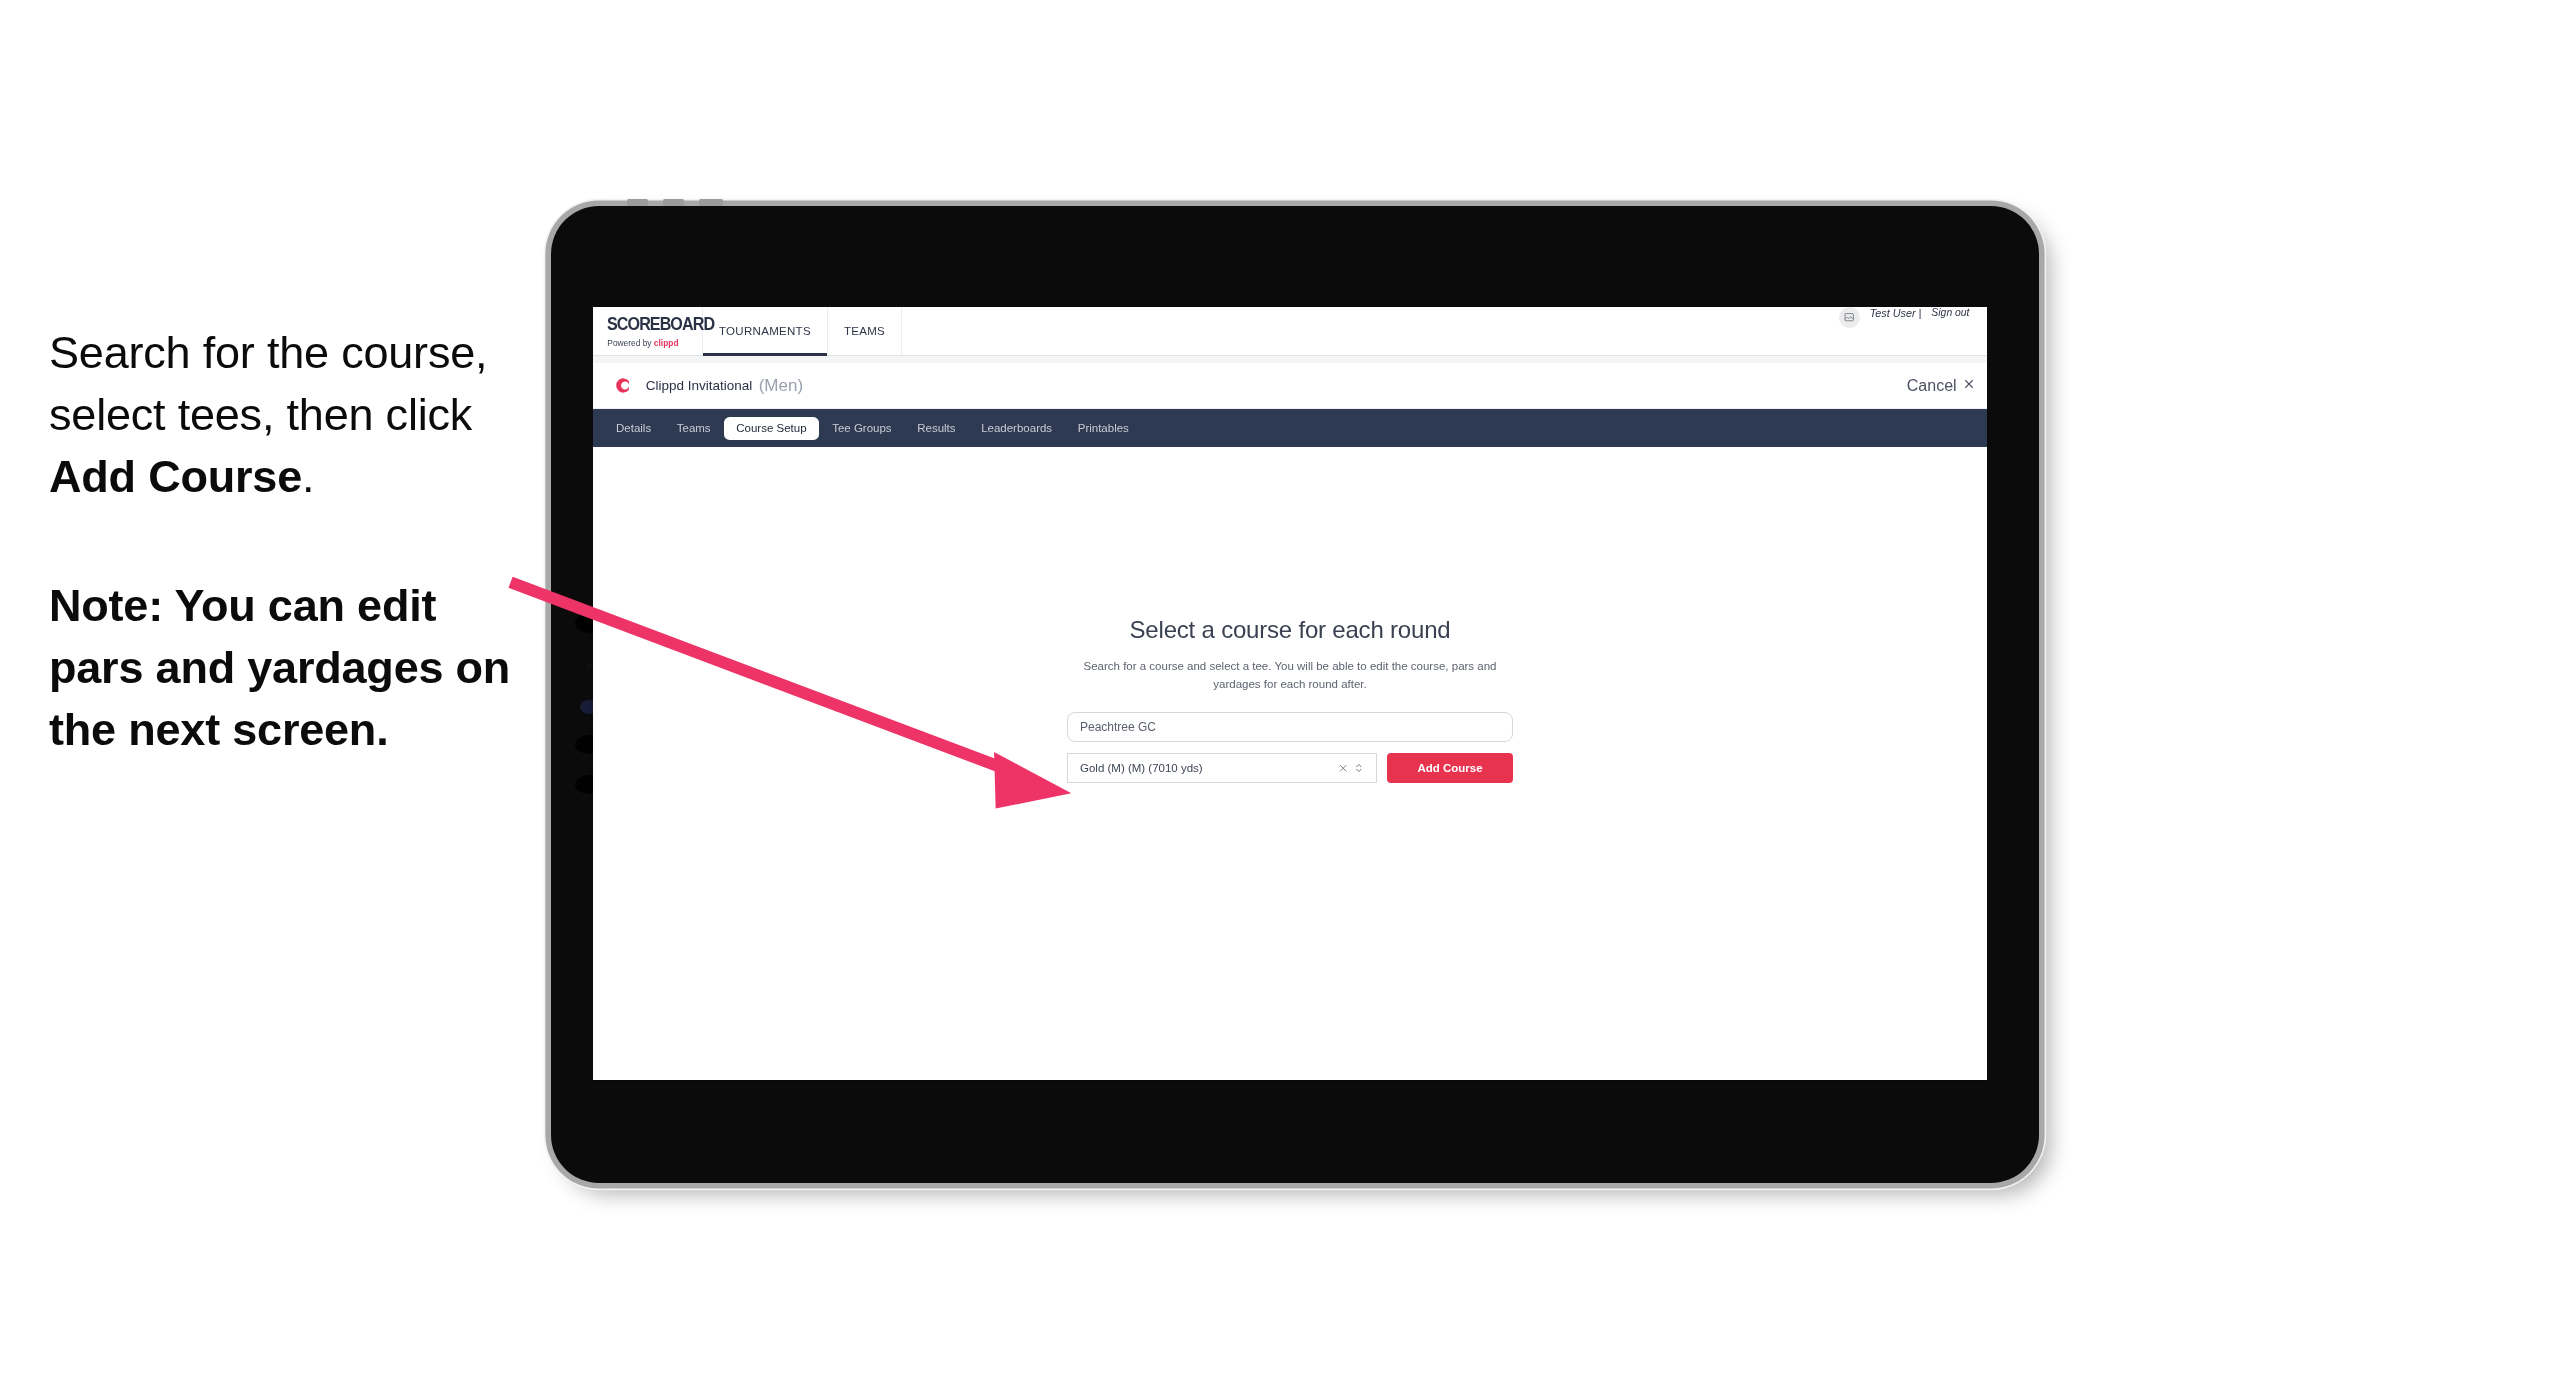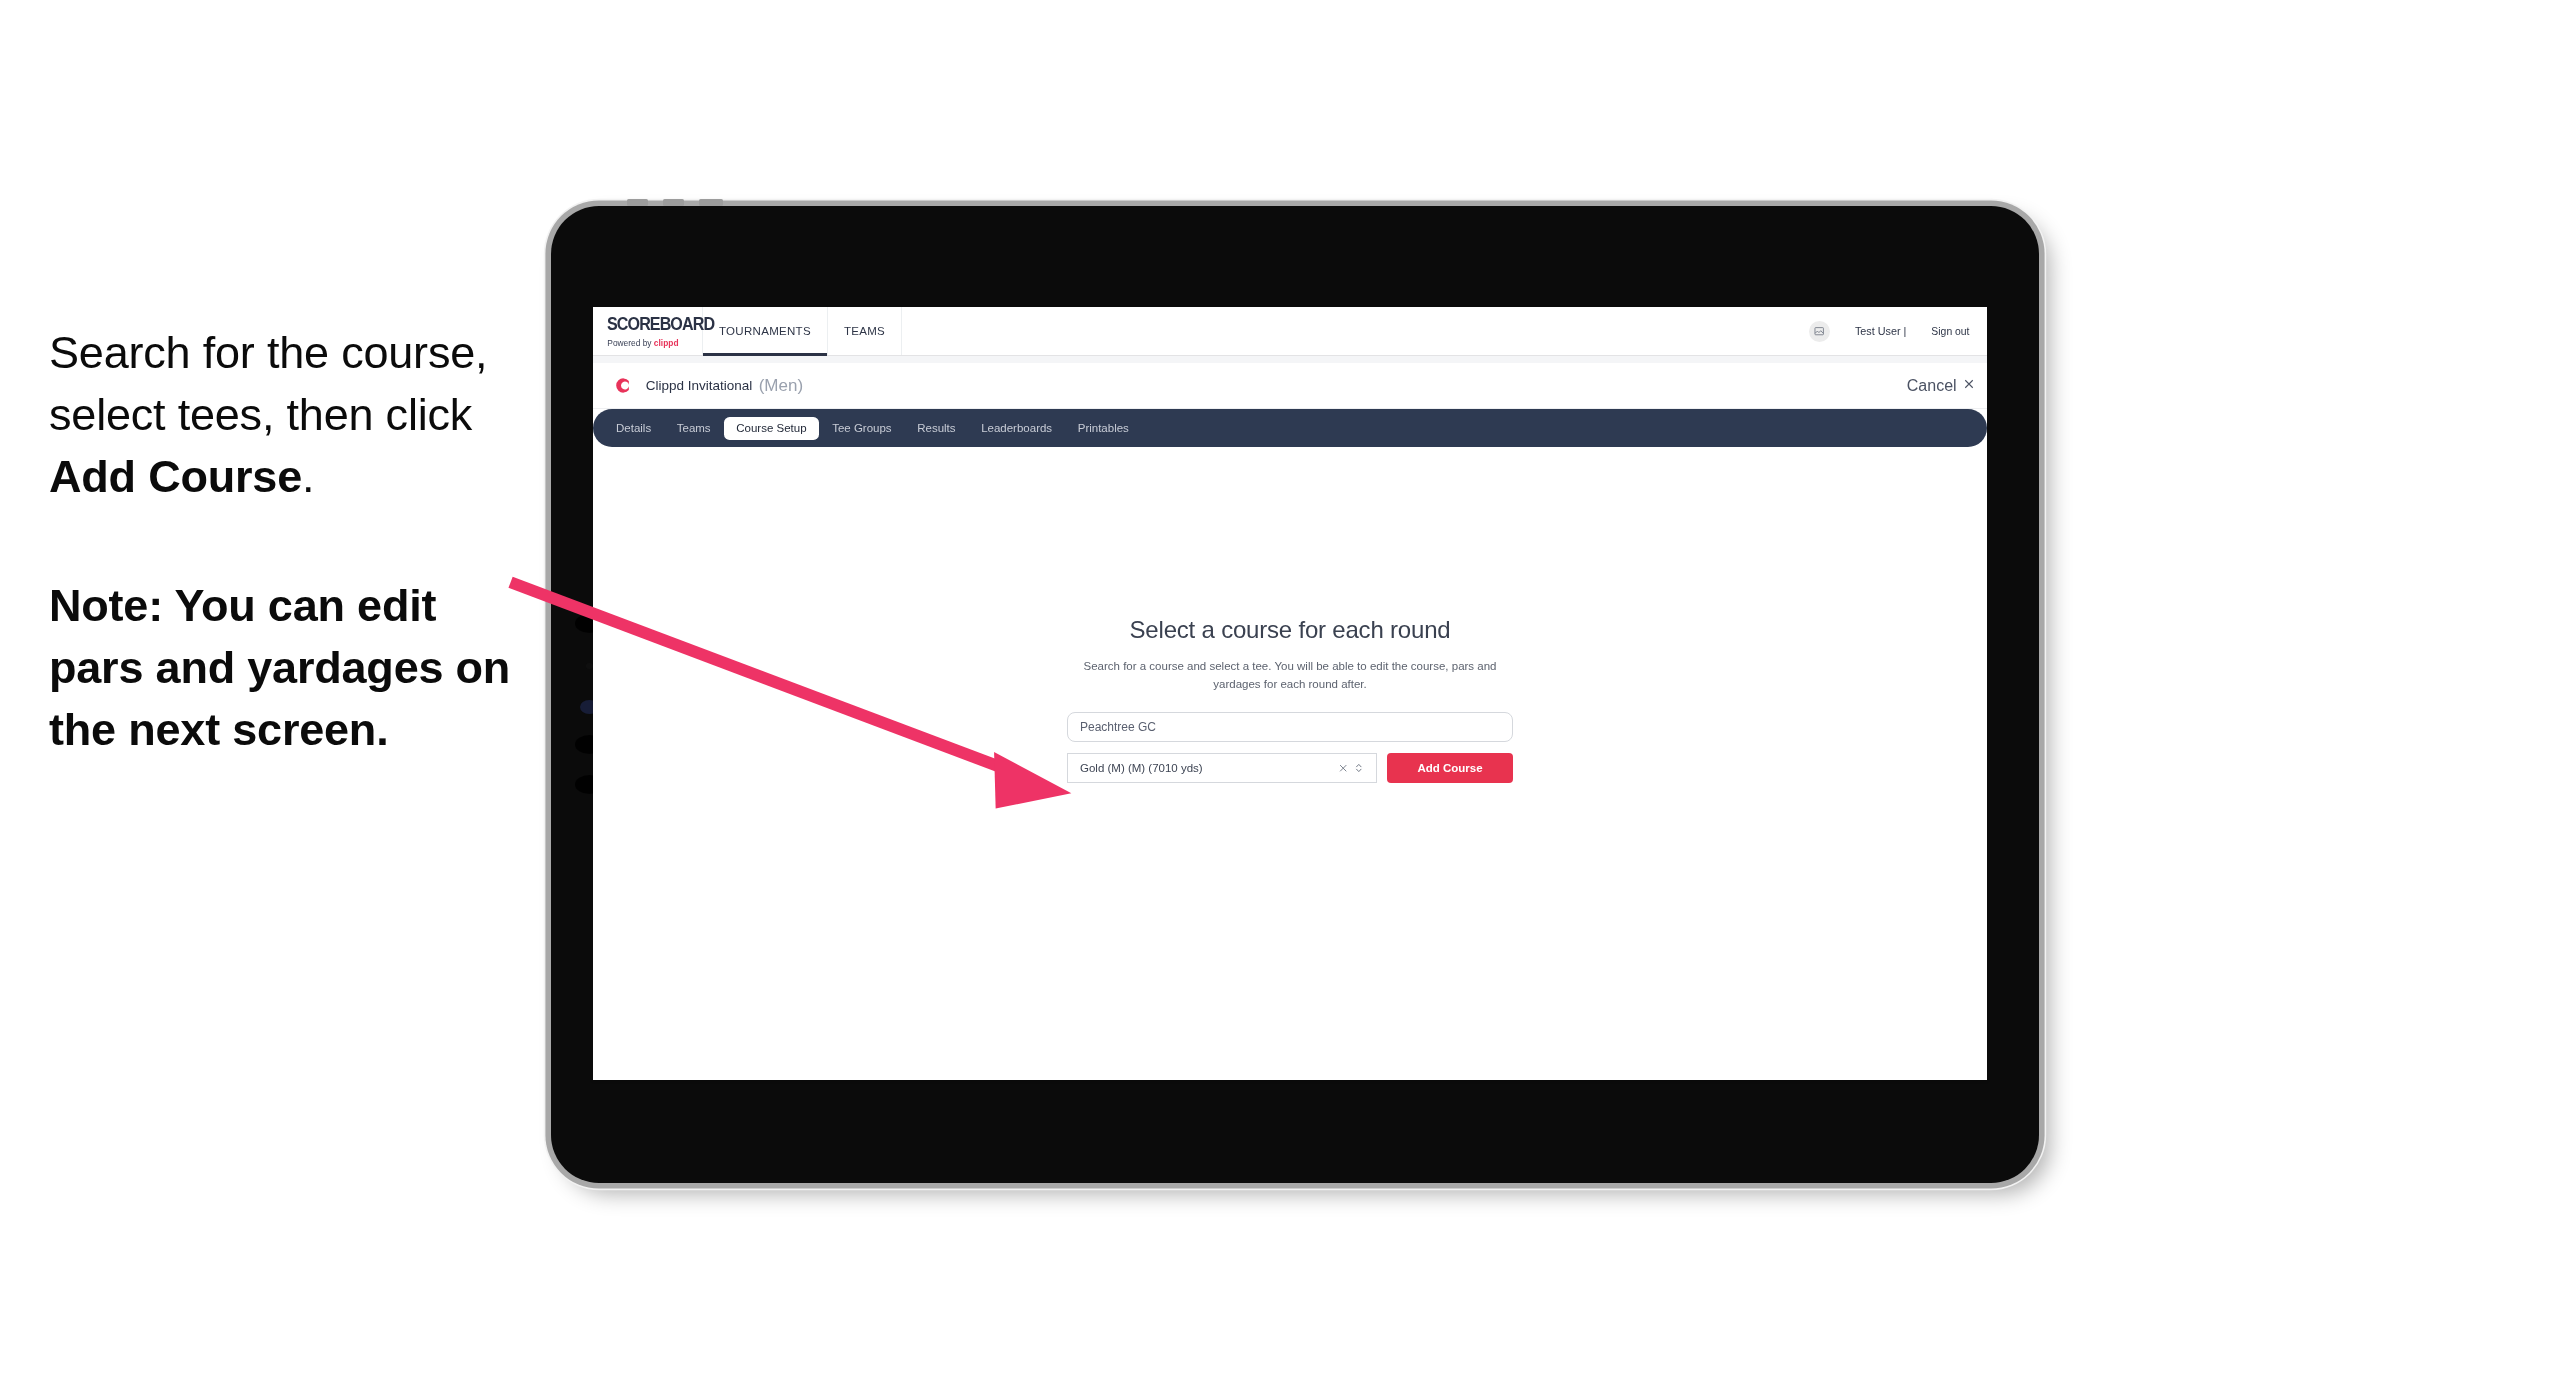--- a/index.html
+++ b/index.html
@@ -131,23 +131,24 @@
     content: "";
     position: absolute;
     left: 0; right: 0; bottom: -0.8px;
     height: 3.2px;
     background: #2b3245;
   }
   .nav-spacer { flex: 1; }
 
   .nav-right {
     display: flex;
-    align-items: center;
+    align-items: flex-start;
     padding-right: 17.5px;
-    gap: 25px;
+    gap: 10px;
+    font-style: italic;
   }
   .avatar {
     width: 21px; height: 21px;
     border-radius: 50%;
     background: #ececec;
     display: flex; align-items: center; justify-content: center;
   }
   .nav-user { font-size: 10.8px; color: #2e3547; }
   .nav-signout { font-size: 10.4px; color: #2e3547; cursor: pointer; }
 
@@ -184,21 +185,20 @@
   .cancel-text { font-size: 16px; color: #4b5263; }
 
   
   .tabbar {
     height: 38px;
     background: #2e3a52;
     display: flex;
     align-items: center;
     padding-left: 11px;
     gap: 1.6px;
-    border-radius: 19px;
   }
   .tab {
     font-size: 11.5px;
     color: #c8ccd6;
     padding: 5.6px 12px;
     border-radius: 5.6px;
     cursor: pointer;
     white-space: nowrap;
   }
   .tab.active {

